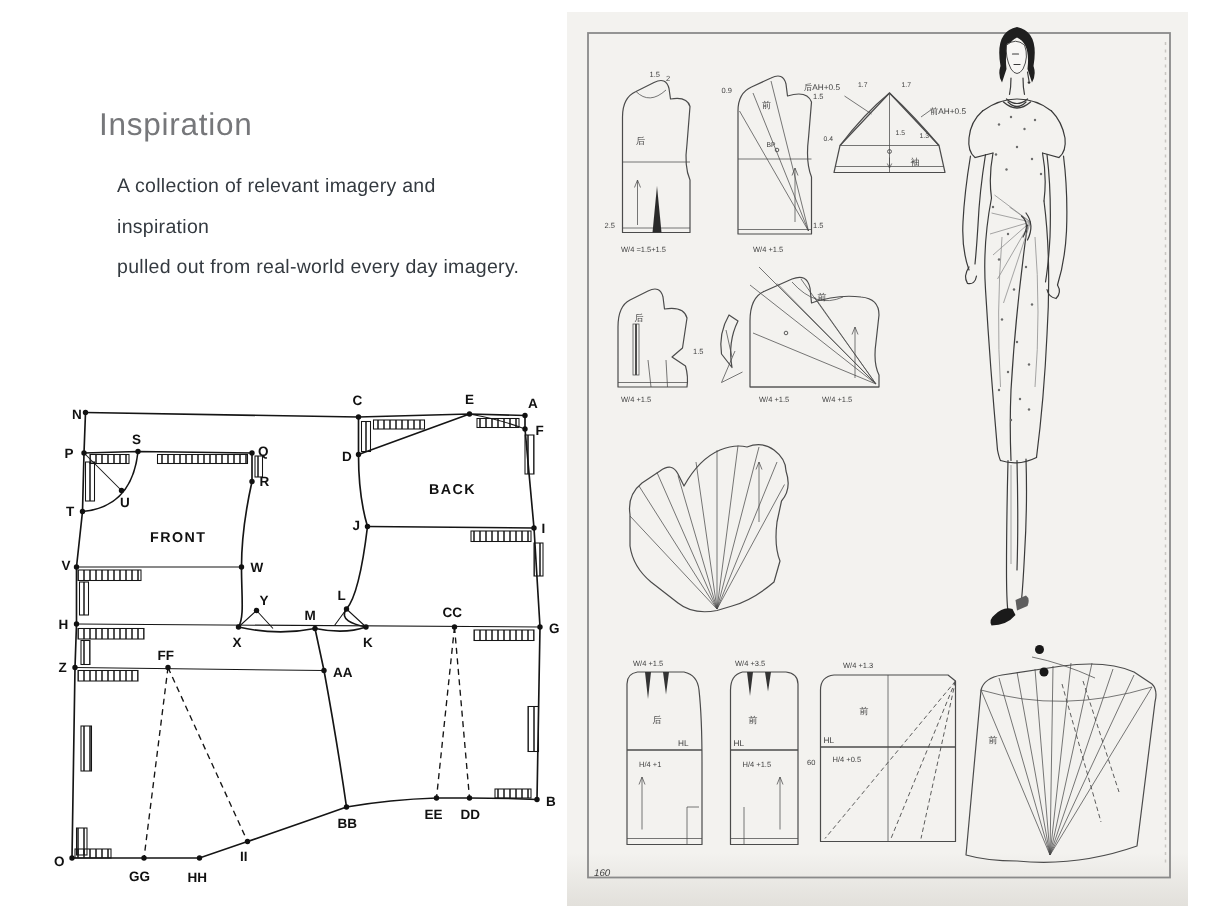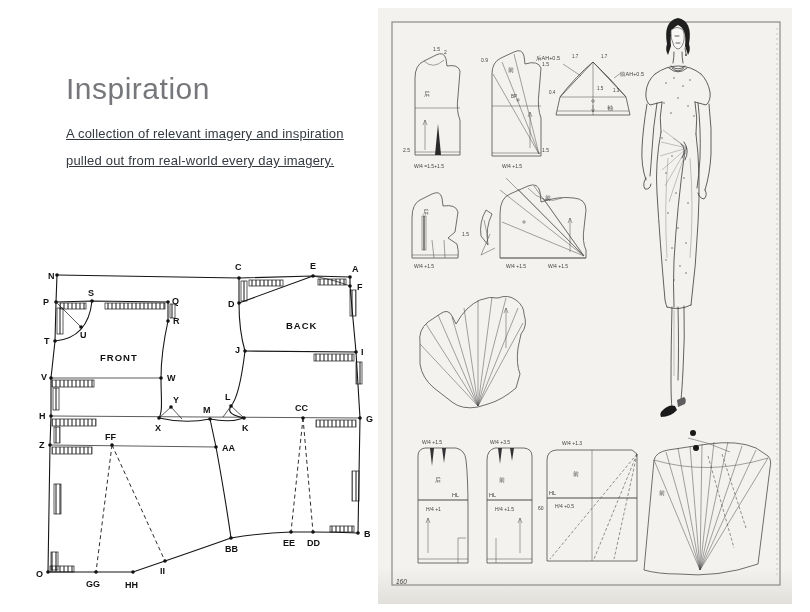--- a/index.html
+++ b/index.html
@@ -1,20 +1,20 @@
 <!DOCTYPE html>
 <html><head>
 <meta charset="utf-8">
 <style>
   html,body{margin:0;padding:0;background:#ffffff;}
   body{width:810px;height:612px;overflow:hidden;font-family:"Liberation Sans",sans-serif;}
   .canvas{position:relative;width:810px;height:612px;background:#ffffff;}
   .header{position:absolute;left:66px;top:72px;width:300px;}
-  .title{font-size:30px;color:#76777a;font-weight:400;letter-spacing:0.5px;margin:0 0 14px 0;}
-  .desc{font-size:13px;color:#343a40;line-height:27px;margin:0;letter-spacing:0.2px;text-decoration:underline;}
+  .title{font-size:21px;color:#76777a;font-weight:400;letter-spacing:0.5px;margin:0 0 14px 0;}
+  .desc{font-size:13px;color:#343a40;line-height:27px;margin:12px;letter-spacing:0.2px;}
   .draft-wrap{position:absolute;left:30px;top:252px;width:352px;height:348px;}
   .page-wrap{position:absolute;left:378px;top:8px;width:414px;height:596px;
      background:linear-gradient(#f3f2ef 0 94%, #e2e0db 100%);}
   svg text{font-family:"Liberation Sans",sans-serif;}
   .ptlabel{font-size:9px;font-weight:bold;fill:#111;}
   .region{font-size:9.5px;font-weight:bold;fill:#111;letter-spacing:1px;}
   .dot{fill:#111;}
   .ann{fill:#3f3f3f;}
   .draft-line{stroke:#151515;fill:none;stroke-width:1.1;stroke-linecap:round;}
   .draft-thin{stroke:#151515;fill:none;stroke-width:0.7;}

